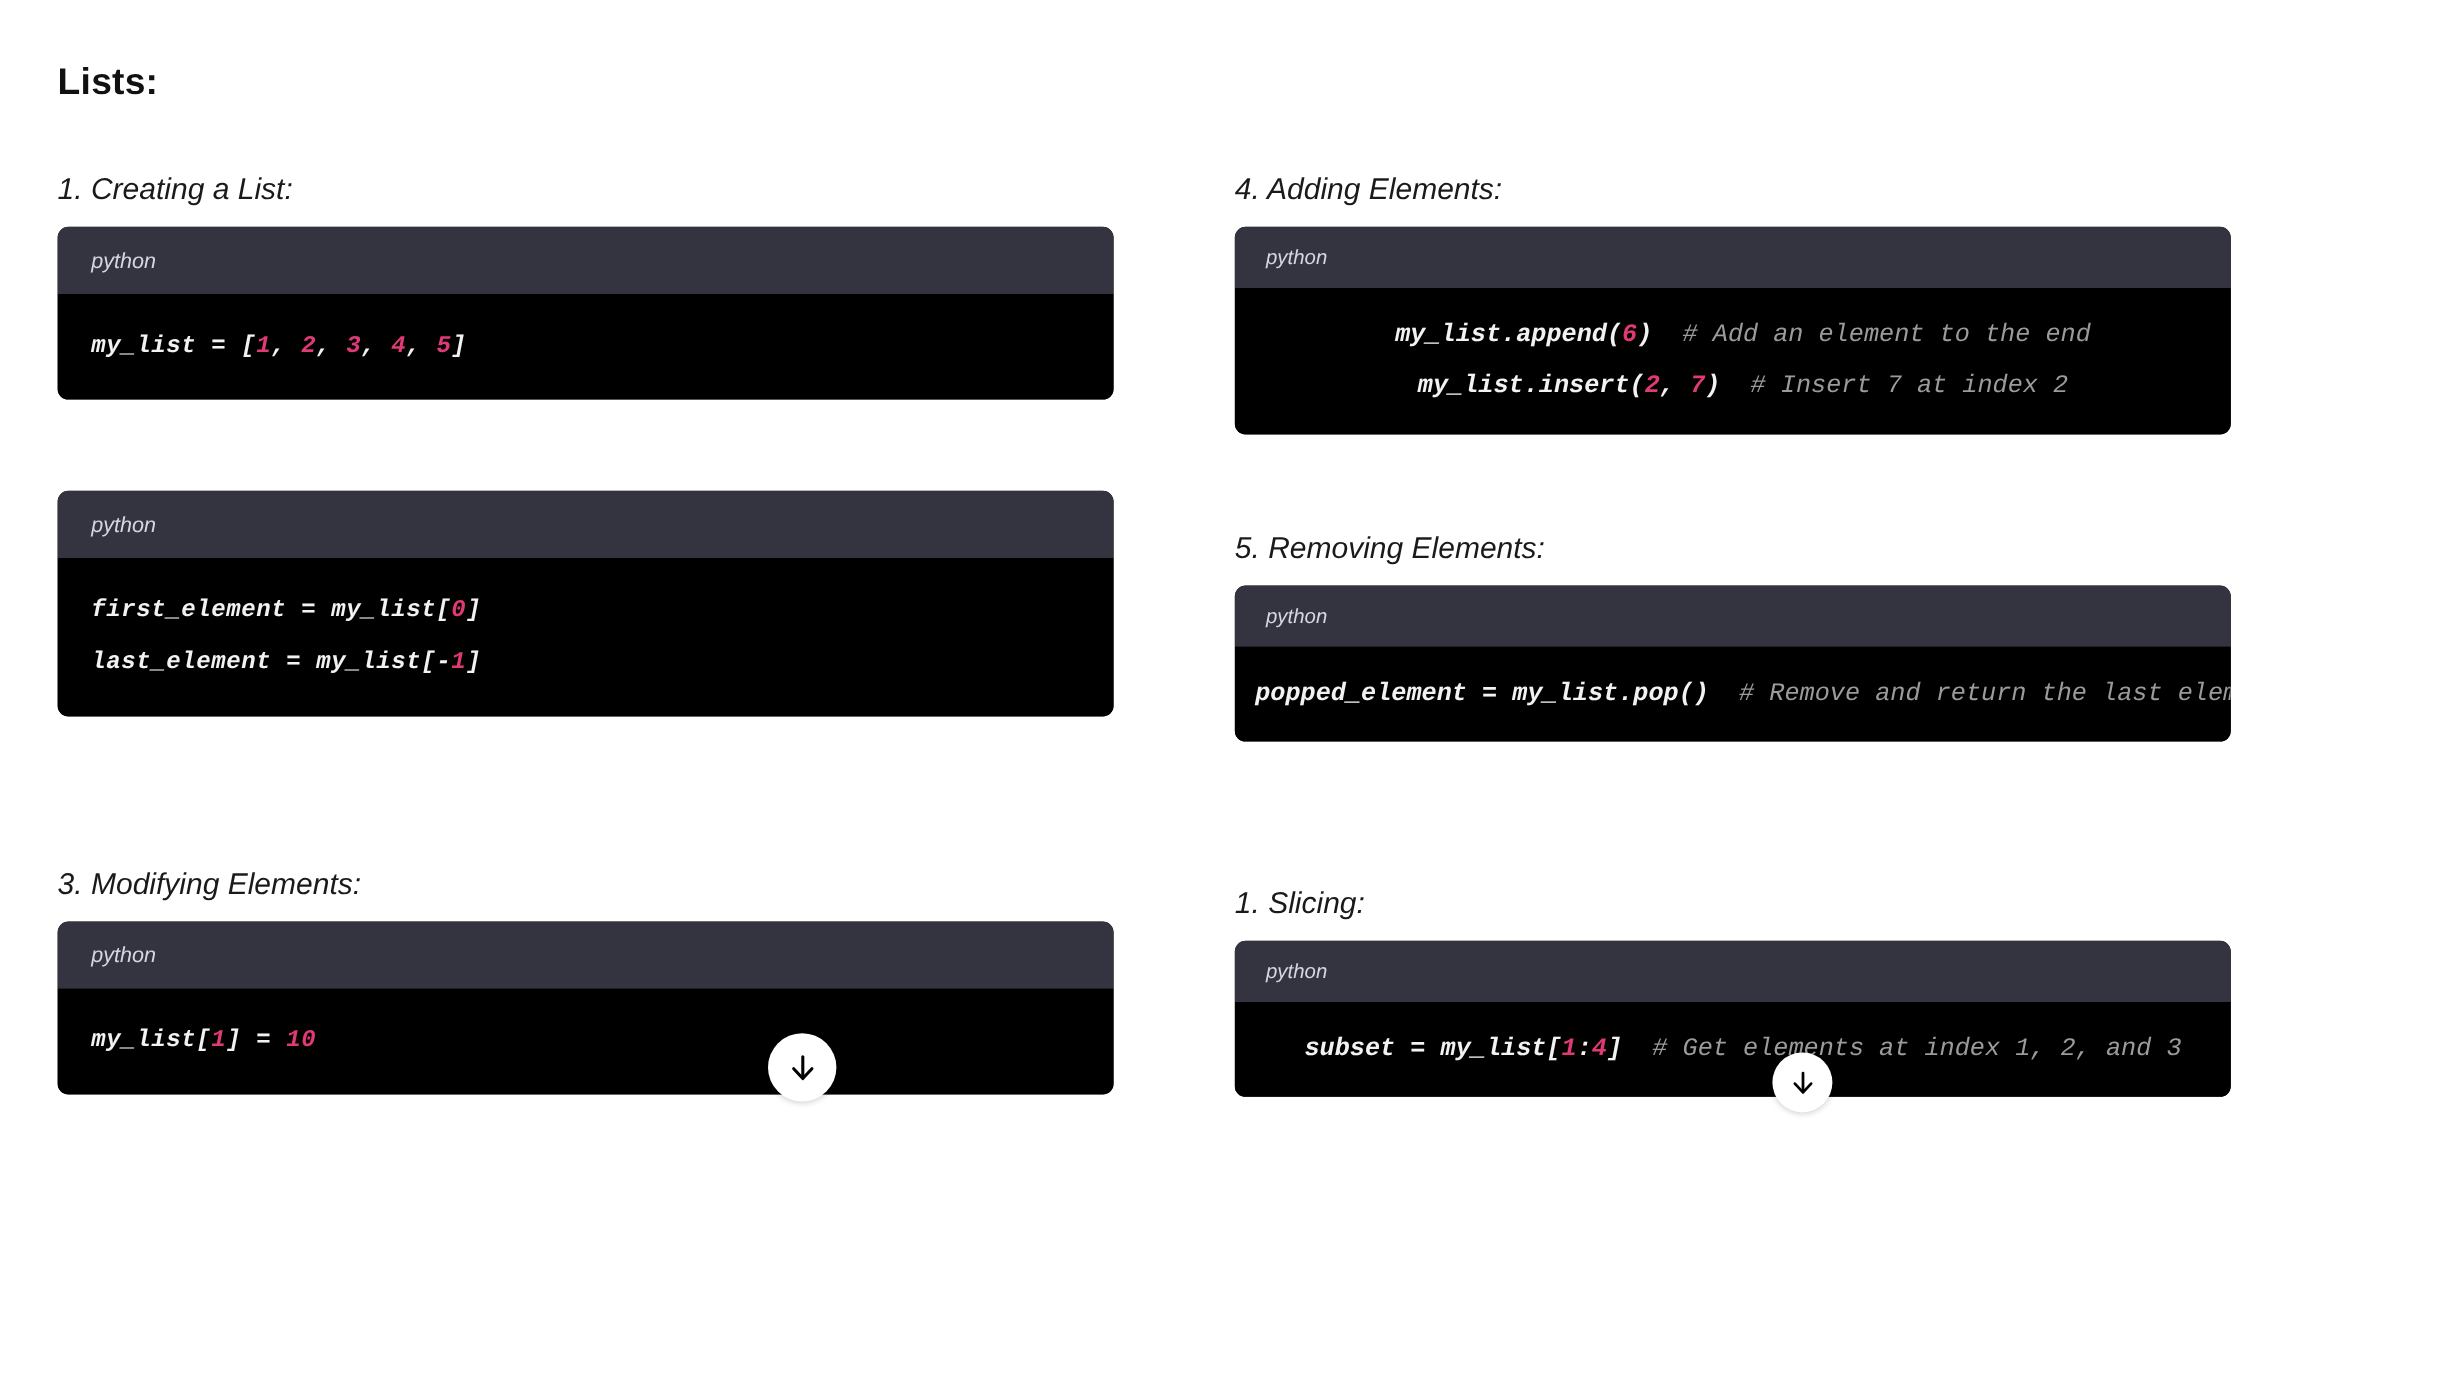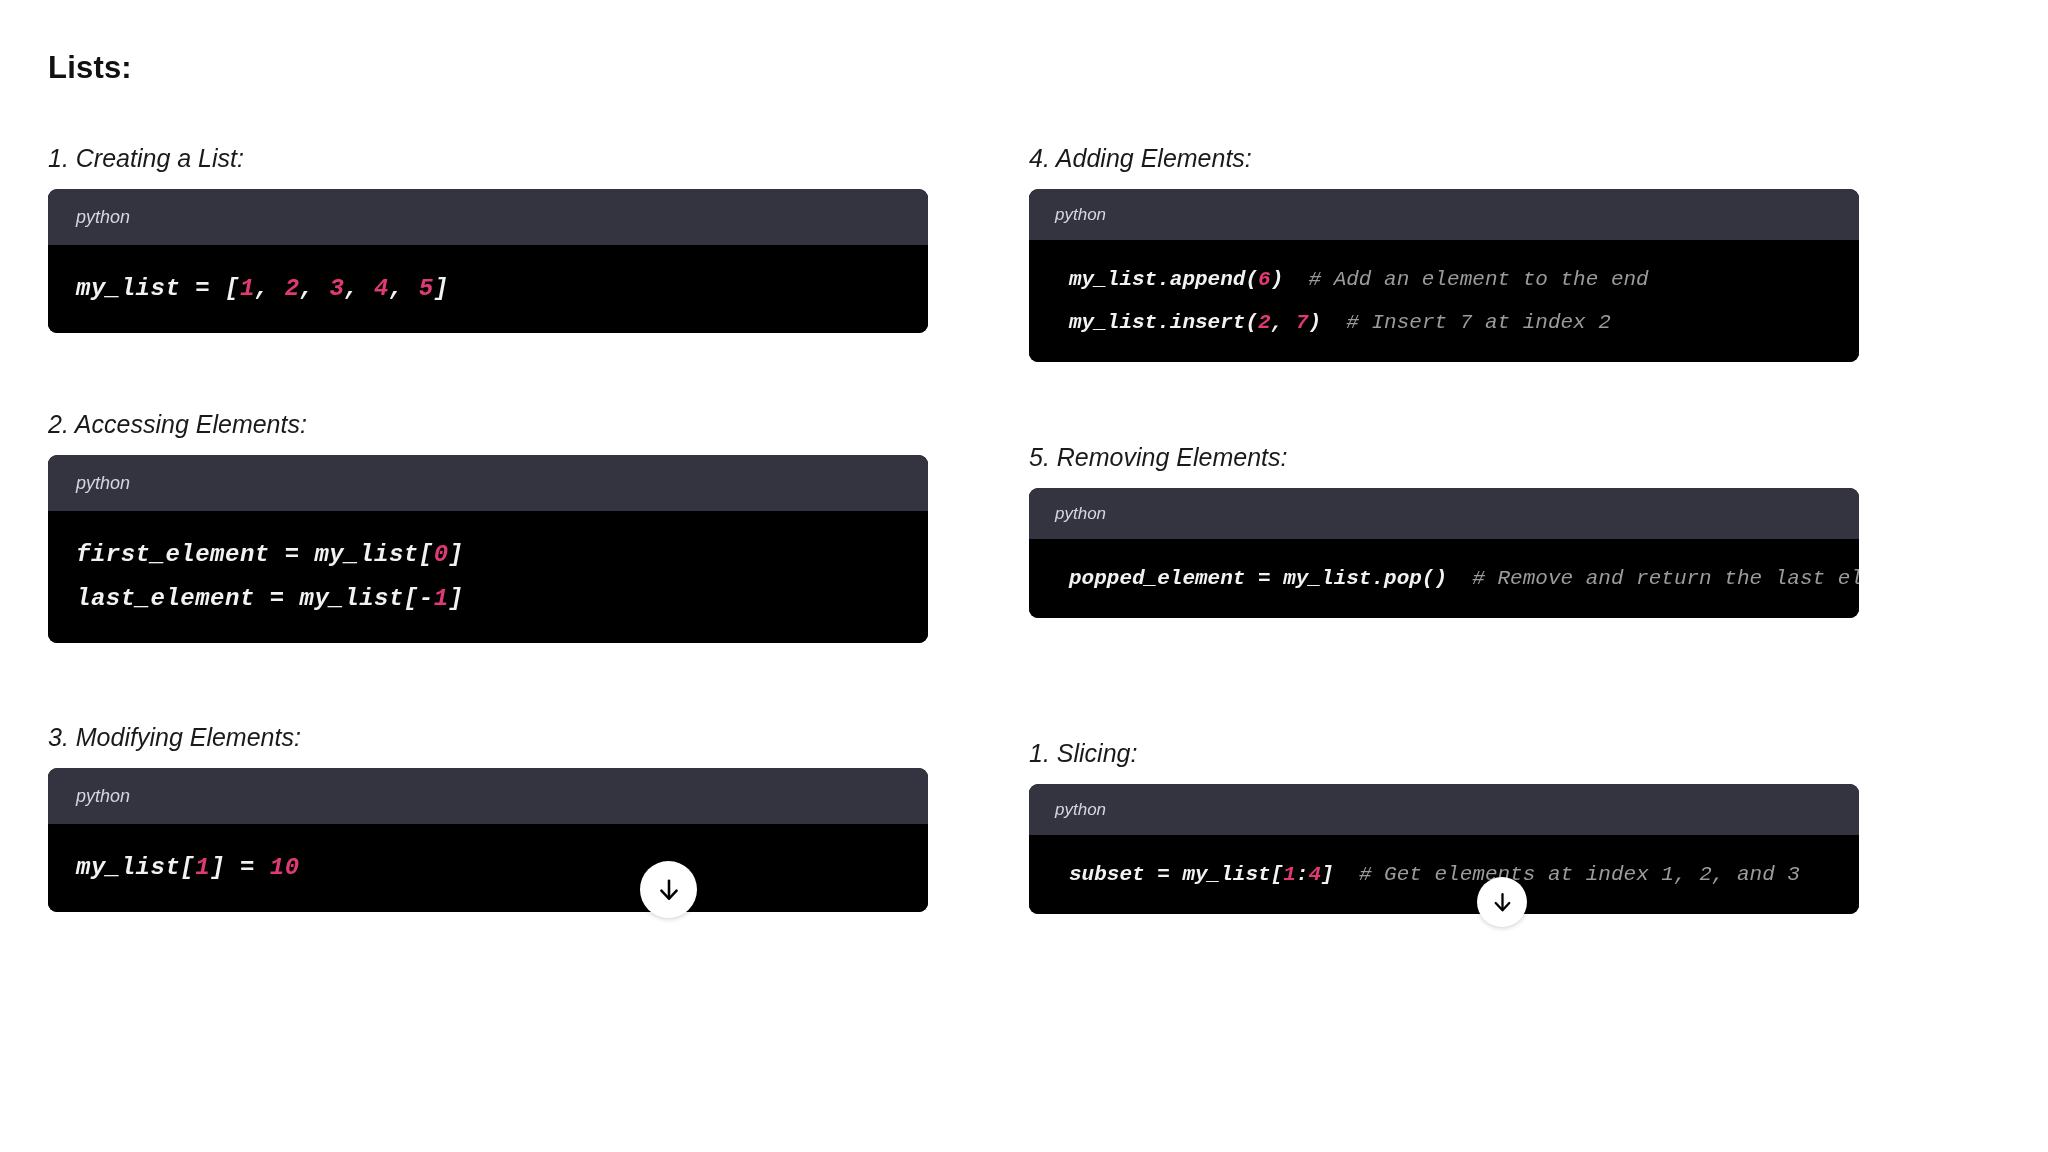--- a/index.html
+++ b/index.html
@@ -79,27 +79,27 @@
     line-height: 44px;
     color: #f2f2f2;
     white-space: pre;
   }
   .tok-num { color: #e03a76; }
   .tok-com { color: #9b9b9b; font-weight: 400; }
   .tok-plain { color: #f2f2f2; }
 
   
   .col-left .code-card { width: 880px; }
-  .col-left .code-line { font-size: 24px; letter-spacing: 0.5px; }
+  .col-left .code-line { font-size: 20px; letter-spacing: 0.5px; }
 
   
   .col-right .code-card { width: 830px; }
   .col-right .code-line { font-size: 21px; letter-spacing: 0px; }
   .col-right .code-header { padding: 17px 0 17px 26px; font-size: 17px; }
-  .col-right .code-body { padding: 18px 0 18px 40px; }
+  .col-right .code-body { padding: 18px 0 18px 17px; text-align: center; }
   .col-right .code-line { line-height: 43px; }
 
   
   .scroll-btn {
     position: absolute;
     border-radius: 50%;
     background: #ffffff;
     display: flex;
     align-items: center;
     justify-content: center;
@@ -121,21 +121,20 @@
       <div class="section-heading">1. Creating a List:</div>
       <div class="code-card">
         <div class="code-header">python</div>
         <div class="code-body">
             <div class="code-line"><span class="tok-plain">my_list = [</span><span class="tok-num">1</span><span class="tok-plain">, </span><span class="tok-num">2</span><span class="tok-plain">, </span><span class="tok-num">3</span><span class="tok-plain">, </span><span class="tok-num">4</span><span class="tok-plain">, </span><span class="tok-num">5</span><span class="tok-plain">]</span></div>
           </div>
       </div>
     </div>
 
     <div class="section" style="left:0; top:409px; width:880px;">
-      <div class="section-heading">2. Accessing Elements:</div>
       <div class="code-card">
         <div class="code-header">python</div>
         <div class="code-body">
             <div class="code-line"><span class="tok-plain">first_element = my_list[</span><span class="tok-num">0</span><span class="tok-plain">]</span></div>
             <div class="code-line"><span class="tok-plain">last_element = my_list[-</span><span class="tok-num">1</span><span class="tok-plain">]</span></div>
           </div>
       </div>
     </div>
 
     <div class="section" style="left:0; top:722px; width:880px;">

